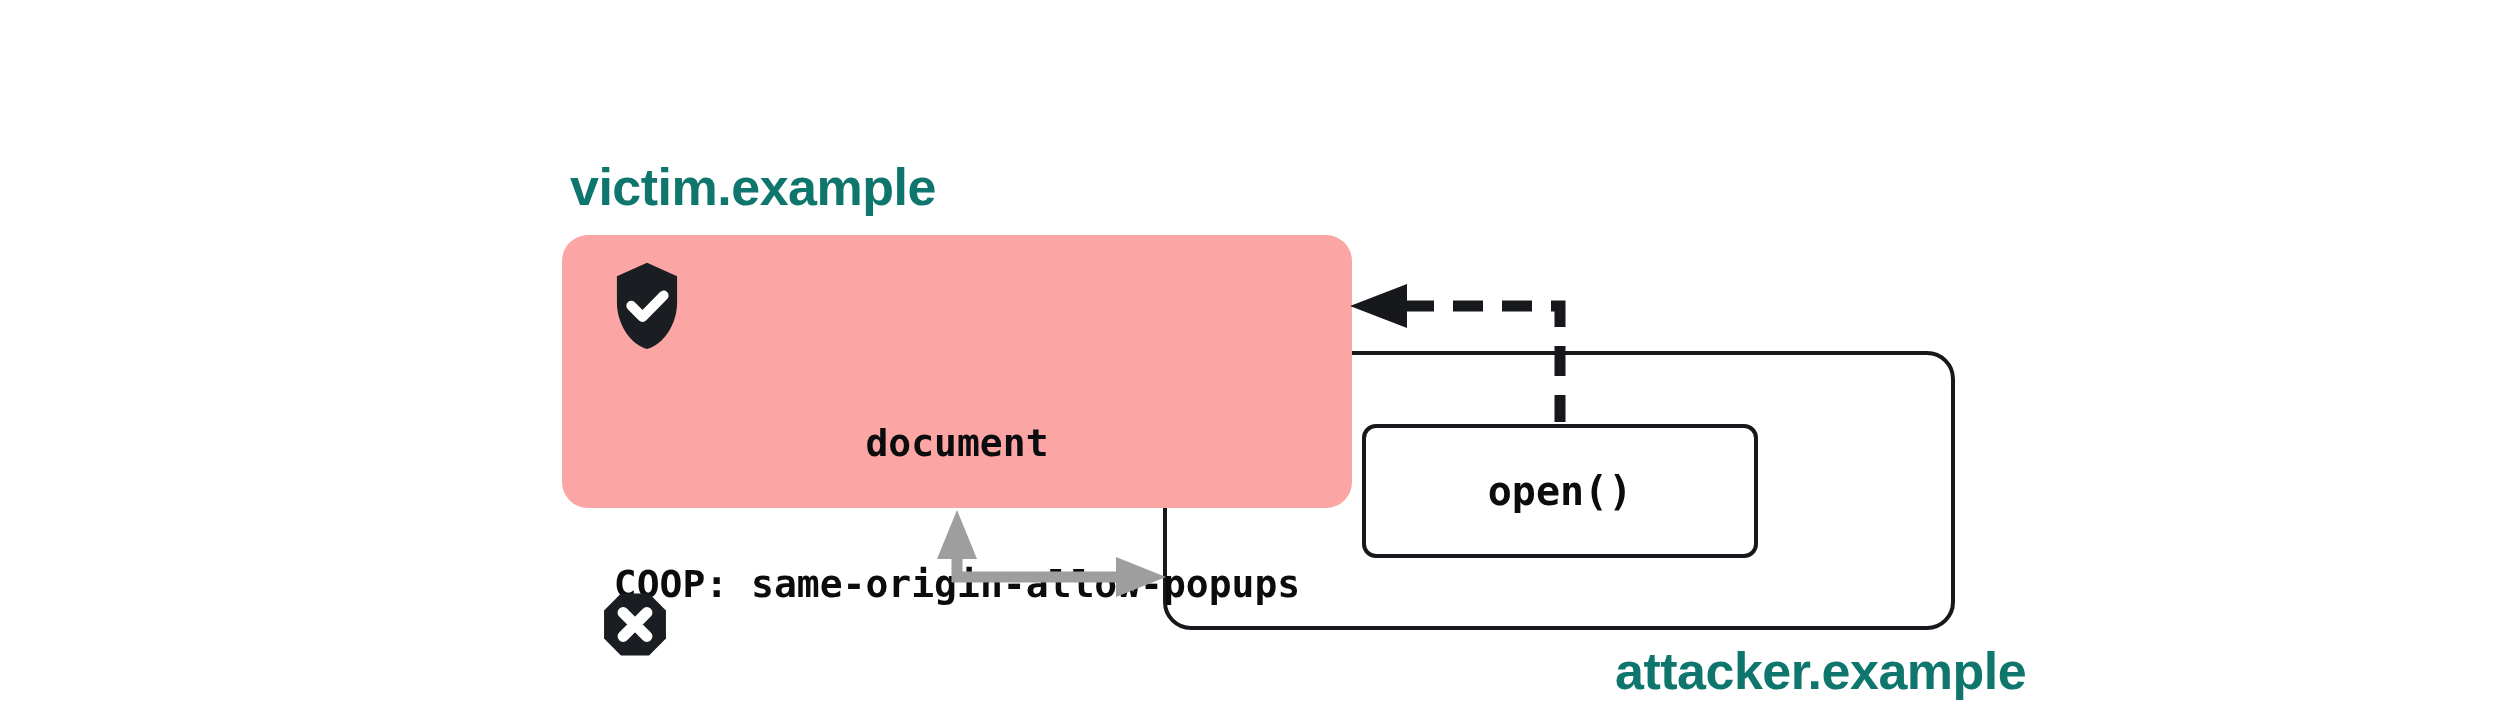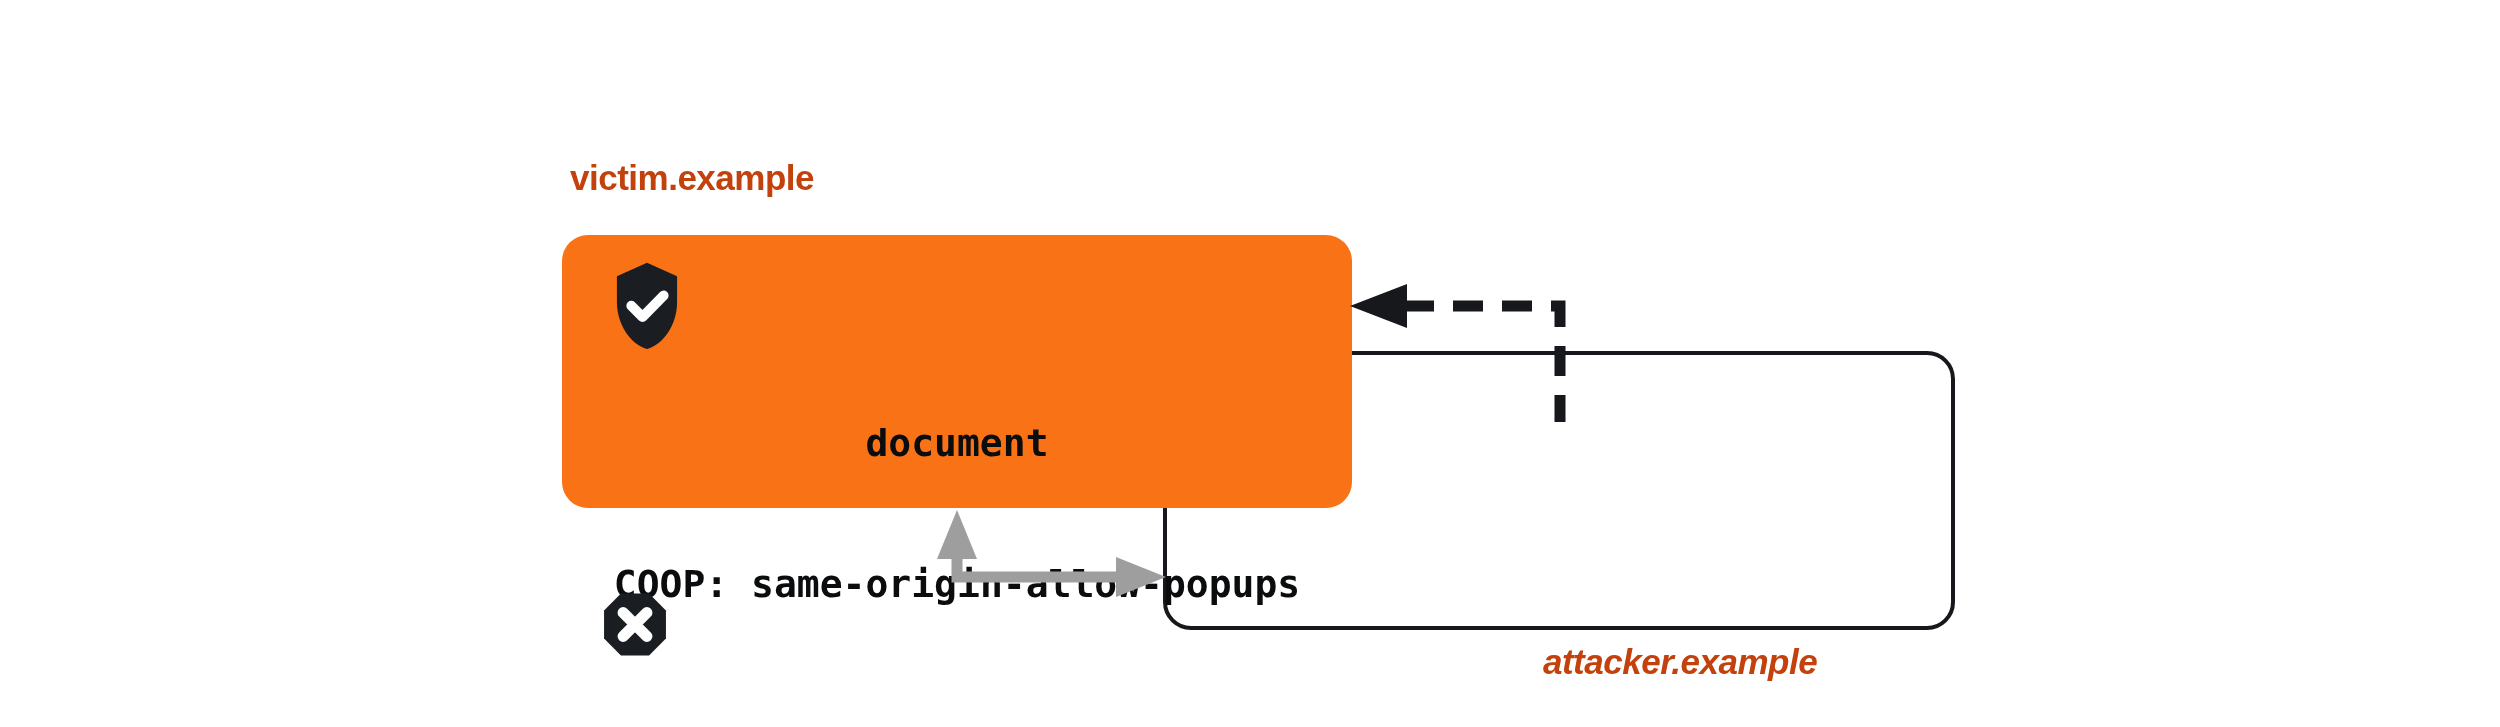--- a/index.html
+++ b/index.html
@@ -7,28 +7,28 @@
     position: relative;
     width: 2500px;
     height: 727px;
     background: #ffffff;
     overflow: hidden;
     font-family: "Liberation Sans", sans-serif;
   }
   .domain-label {
     position: absolute;
     font-weight: 700;
-    font-size: 35px;
+    font-size: 52px;
     line-height: 1.05;
-    color: #c2410c;
+    color: #0f766e;
     letter-spacing: -0.5px;
     white-space: nowrap;
   }
   .victim-label  { left: 570px; top: 160px; }
-  .attacker-label { left: 1543px; top: 644px; width: 400px; text-align: left; font-style: italic; }
+  .attacker-label { left: 1615px; top: 644px; width: 400px; text-align: left; }
 
   .attacker-box {
     position: absolute;
     left: 1163px; top: 351px;
     width: 792px; height: 279px;
     border: 4px solid #16181B;
     border-radius: 28px;
     background: #ffffff;
     box-sizing: border-box;
     z-index: 1;
@@ -50,21 +50,21 @@
     font-family: "DejaVu Sans Mono", monospace;
     font-weight: 700;
     color: #0B0C0D;
   }
   .open-box .mono { font-size: 40px; }
 
   .victim-box {
     position: absolute;
     left: 562px; top: 235px;
     width: 790px; height: 273px;
-    background: #f97316;
+    background: #fca5a5;
     border-radius: 26px;
     z-index: 3;
   }
   .victim-box .shield {
     position: absolute;
     left: 46px; top: 24px;
     width: 78px; height: 96px;
   }
   .victim-doc-text {
     position: absolute;
@@ -102,20 +102,23 @@
 </style>
 </head>
 <body>
 
 <div class="canvas">
 
   <div class="domain-label victim-label">victim.example</div>
 
   <div class="attacker-box"></div>
 
+  <div class="open-box">
+    <span class="mono">open()</span>
+  </div>
 
   <div class="victim-box">
     <svg class="shield" viewBox="0 0 24 30">
       <path d="M12 1.2 L2.6 5.4 v8.1 c0 6.8 4.1 13.1 9.4 14.6 5.3 -1.5 9.4 -7.8 9.4 -14.6 V5.4 Z" fill="#1A1D21"></path>
       <path d="M7.1 14.6 L10.6 18.1 L17.2 11.4" fill="none" stroke="#ffffff" stroke-width="3.1" stroke-linecap="round" stroke-linejoin="round"></path>
     </svg>
     <div class="victim-doc-text mono">
       <div>document</div>
       <div>COOP: same-origin-allow-popups</div>
     </div>

